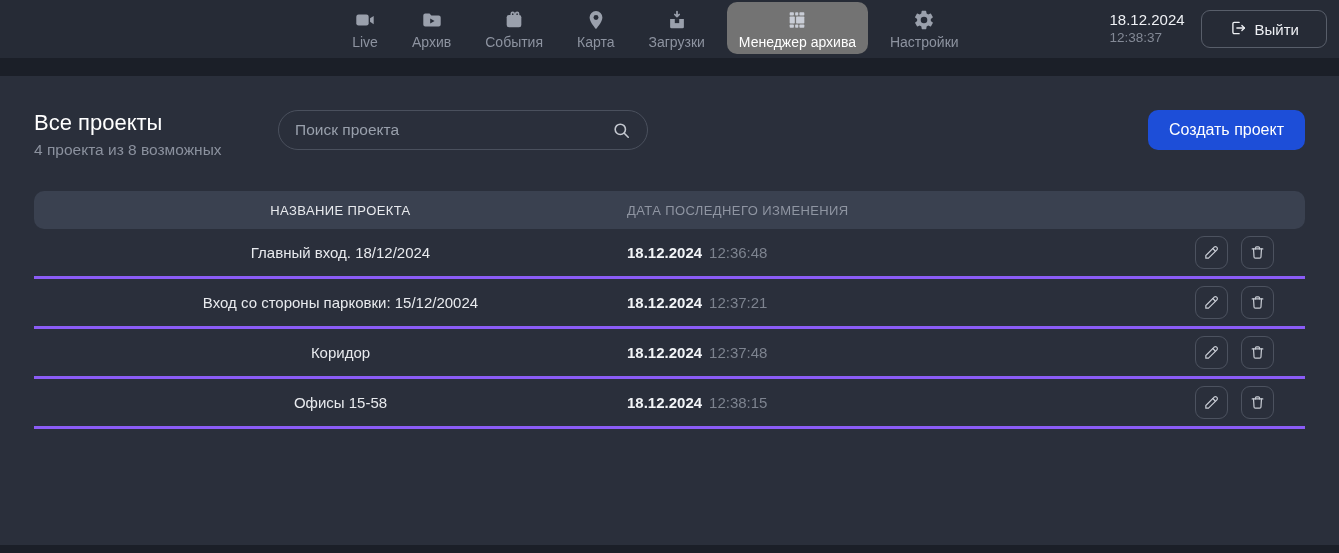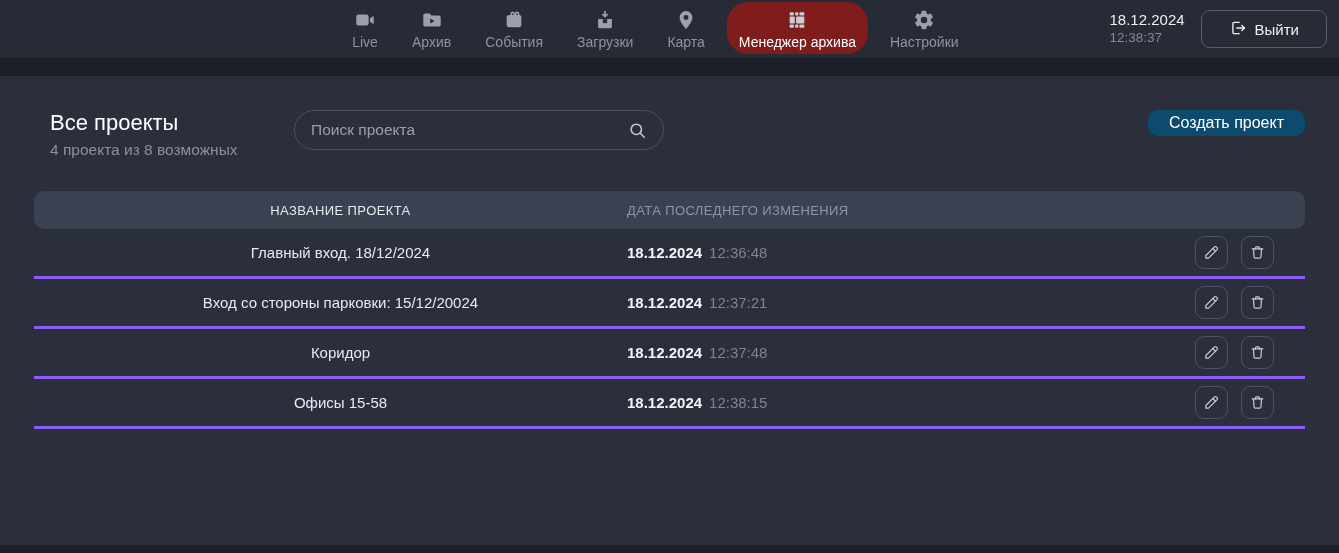--- a/index.html
+++ b/index.html
@@ -23,21 +23,21 @@
   }
   .nav-item {
     margin-top:2px; height:52px; padding:5px 12px 4px;
     border-radius:10px; display:flex; flex-direction:column;
     align-items:center; justify-content:center; gap:2px;
     color:#8d93a0; cursor:pointer; white-space:nowrap;
   }
   .nav-item .nav-icon { width:26px; height:24px; color:#9aa0ac; display:flex; align-items:center; justify-content:center; }
   .nav-item .nav-icon svg { width:24px; height:22px; }
   .nav-item .nav-label { font-size:14px; line-height:16px; }
-  .nav-item.selected { background:#7f1d1d; color:#ffffff;border-radius:21px; }
+  .nav-item.selected { background:#737373; color:#ffffff; }
   .nav-item.selected .nav-icon { color:#c9cdd6; }
 
   .nav-right {
     position:absolute; right:12px; top:0; height:58px;
     display:flex; align-items:center; gap:16px;
   }
   .datetime { text-align:left; line-height:1.25; }
   .dt-date { font-size:15px; color:#eef0f4; }
   .dt-time { font-size:13.5px; color:#838996; }
   .logout-btn {
@@ -48,40 +48,40 @@
   }
   .logout-btn svg { width:18px; height:18px; }
 
   
   .gap-band { height:18px; flex:0 0 18px; }
   .content {
     background:#2a2f3b; flex:0 0 469px; height:469px;
     padding:34px 34px 0;
   }
   .toolbar { display:flex; align-items:flex-start; }
-  .title-block { width:244px;margin-left:16px; }
+  .title-block { width:244px; }
   .page-title { font-size:22px; font-weight:500; color:#ffffff; line-height:26px; }
   .page-subtitle { font-size:15.5px; color:#8b919e; margin-top:5px; }
 
   .search-box {
     width:370px; height:40px; border:1px solid #4a505d; border-radius:20px;
     display:flex; align-items:center; padding:0 16px; gap:10px;
     background:transparent;
   }
   .search-box input {
     flex:1; background:transparent; border:none; outline:none;
     color:#e8eaee; font-size:15.5px; font-family:inherit;
   }
   .search-box input::placeholder { color:#99a0ac; }
   .search-box svg { width:19px; height:19px; color:#c3c7cf; flex:0 0 auto; cursor:pointer; }
 
   .toolbar-spacer { flex:1; }
   .create-btn {
-    height:26px; padding:0 21px; border:none; border-radius:10px;
-    background:#0c4a6e; color:#ffffff; font-size:16px; font-family:inherit;
+    height:40px; padding:0 21px; border:none; border-radius:10px;
+    background:#1d4ed8; color:#ffffff; font-size:16px; font-family:inherit;
     cursor:pointer;
   }
 
   
   .table { margin-top:32px;text-align:center; }
   .t-header {
     height:38px; background:#3a4150; border-radius:10px;
     display:flex; align-items:center;
     color:#8f95a2; font-size:13px; letter-spacing:0.4px;
   }
@@ -131,36 +131,36 @@
           <span class="nav-icon">
             <svg viewBox="0 0 24 24">
               <rect x="4" y="6.5" width="16" height="13.5" rx="2.5" fill="currentColor"></rect>
               <path d="M9 7.5V5.3a1.6 1.6 0 0 1 3.2 0v2.2M13.8 7.5V5.3a1.6 1.6 0 0 1 3.2 0v2.2" fill="none" stroke="currentColor" stroke-width="1.7" stroke-linecap="round"></path>
             </svg>
           </span>
           <span class="nav-label">События</span>
         </div>
         <div class="nav-item">
           <span class="nav-icon">
+            <svg viewBox="0 0 24 24" fill="currentColor">
+              <path d="M12 2.2a7 7 0 0 1 7 7c0 5-7 12.6-7 12.6S5 14.2 5 9.2a7 7 0 0 1 7-7z"></path>
+              <circle cx="12" cy="9.2" r="2.7" fill="#262b36"></circle>
+            </svg>
+          </span>
+          <span class="nav-label">Карта</span>
+        </div>
+        <div class="nav-item">
+          <span class="nav-icon">
             <svg viewBox="0 0 24 24">
               <path d="M12 2.8v5.4M9.6 6l2.4 2.4L14.4 6" fill="none" stroke="currentColor" stroke-width="1.9" stroke-linecap="round" stroke-linejoin="round"></path>
               <path d="M4.5 11h15v8.5a1.5 1.5 0 0 1-1.5 1.5H6a1.5 1.5 0 0 1-1.5-1.5z" fill="currentColor"></path>
               <rect x="9.6" y="11" width="4.8" height="4.4" fill="#262b36"></rect>
             </svg>
           </span>
           <span class="nav-label">Загрузки</span>
-        </div>
-        <div class="nav-item">
-          <span class="nav-icon">
-            <svg viewBox="0 0 24 24" fill="currentColor">
-              <path d="M12 2.2a7 7 0 0 1 7 7c0 5-7 12.6-7 12.6S5 14.2 5 9.2a7 7 0 0 1 7-7z"></path>
-              <circle cx="12" cy="9.2" r="2.7" fill="#262b36"></circle>
-            </svg>
-          </span>
-          <span class="nav-label">Карта</span>
         </div>
         <div class="nav-item selected">
           <span class="nav-icon">
             <svg viewBox="0 0 24 24" fill="currentColor">
               <rect x="4" y="3.5" width="4.6" height="3.6" rx="0.8"></rect>
               <rect x="4" y="8.3" width="5.6" height="7.4" rx="0.8"></rect>
               <rect x="4" y="16.9" width="4.6" height="3.6" rx="0.8"></rect>
               <rect x="10" y="3.5" width="3.4" height="3.6" rx="0.8"></rect>
               <rect x="14.6" y="3.5" width="5.4" height="3.6" rx="0.8"></rect>
               <rect x="11" y="8.3" width="9" height="7.4" rx="0.8"></rect>

